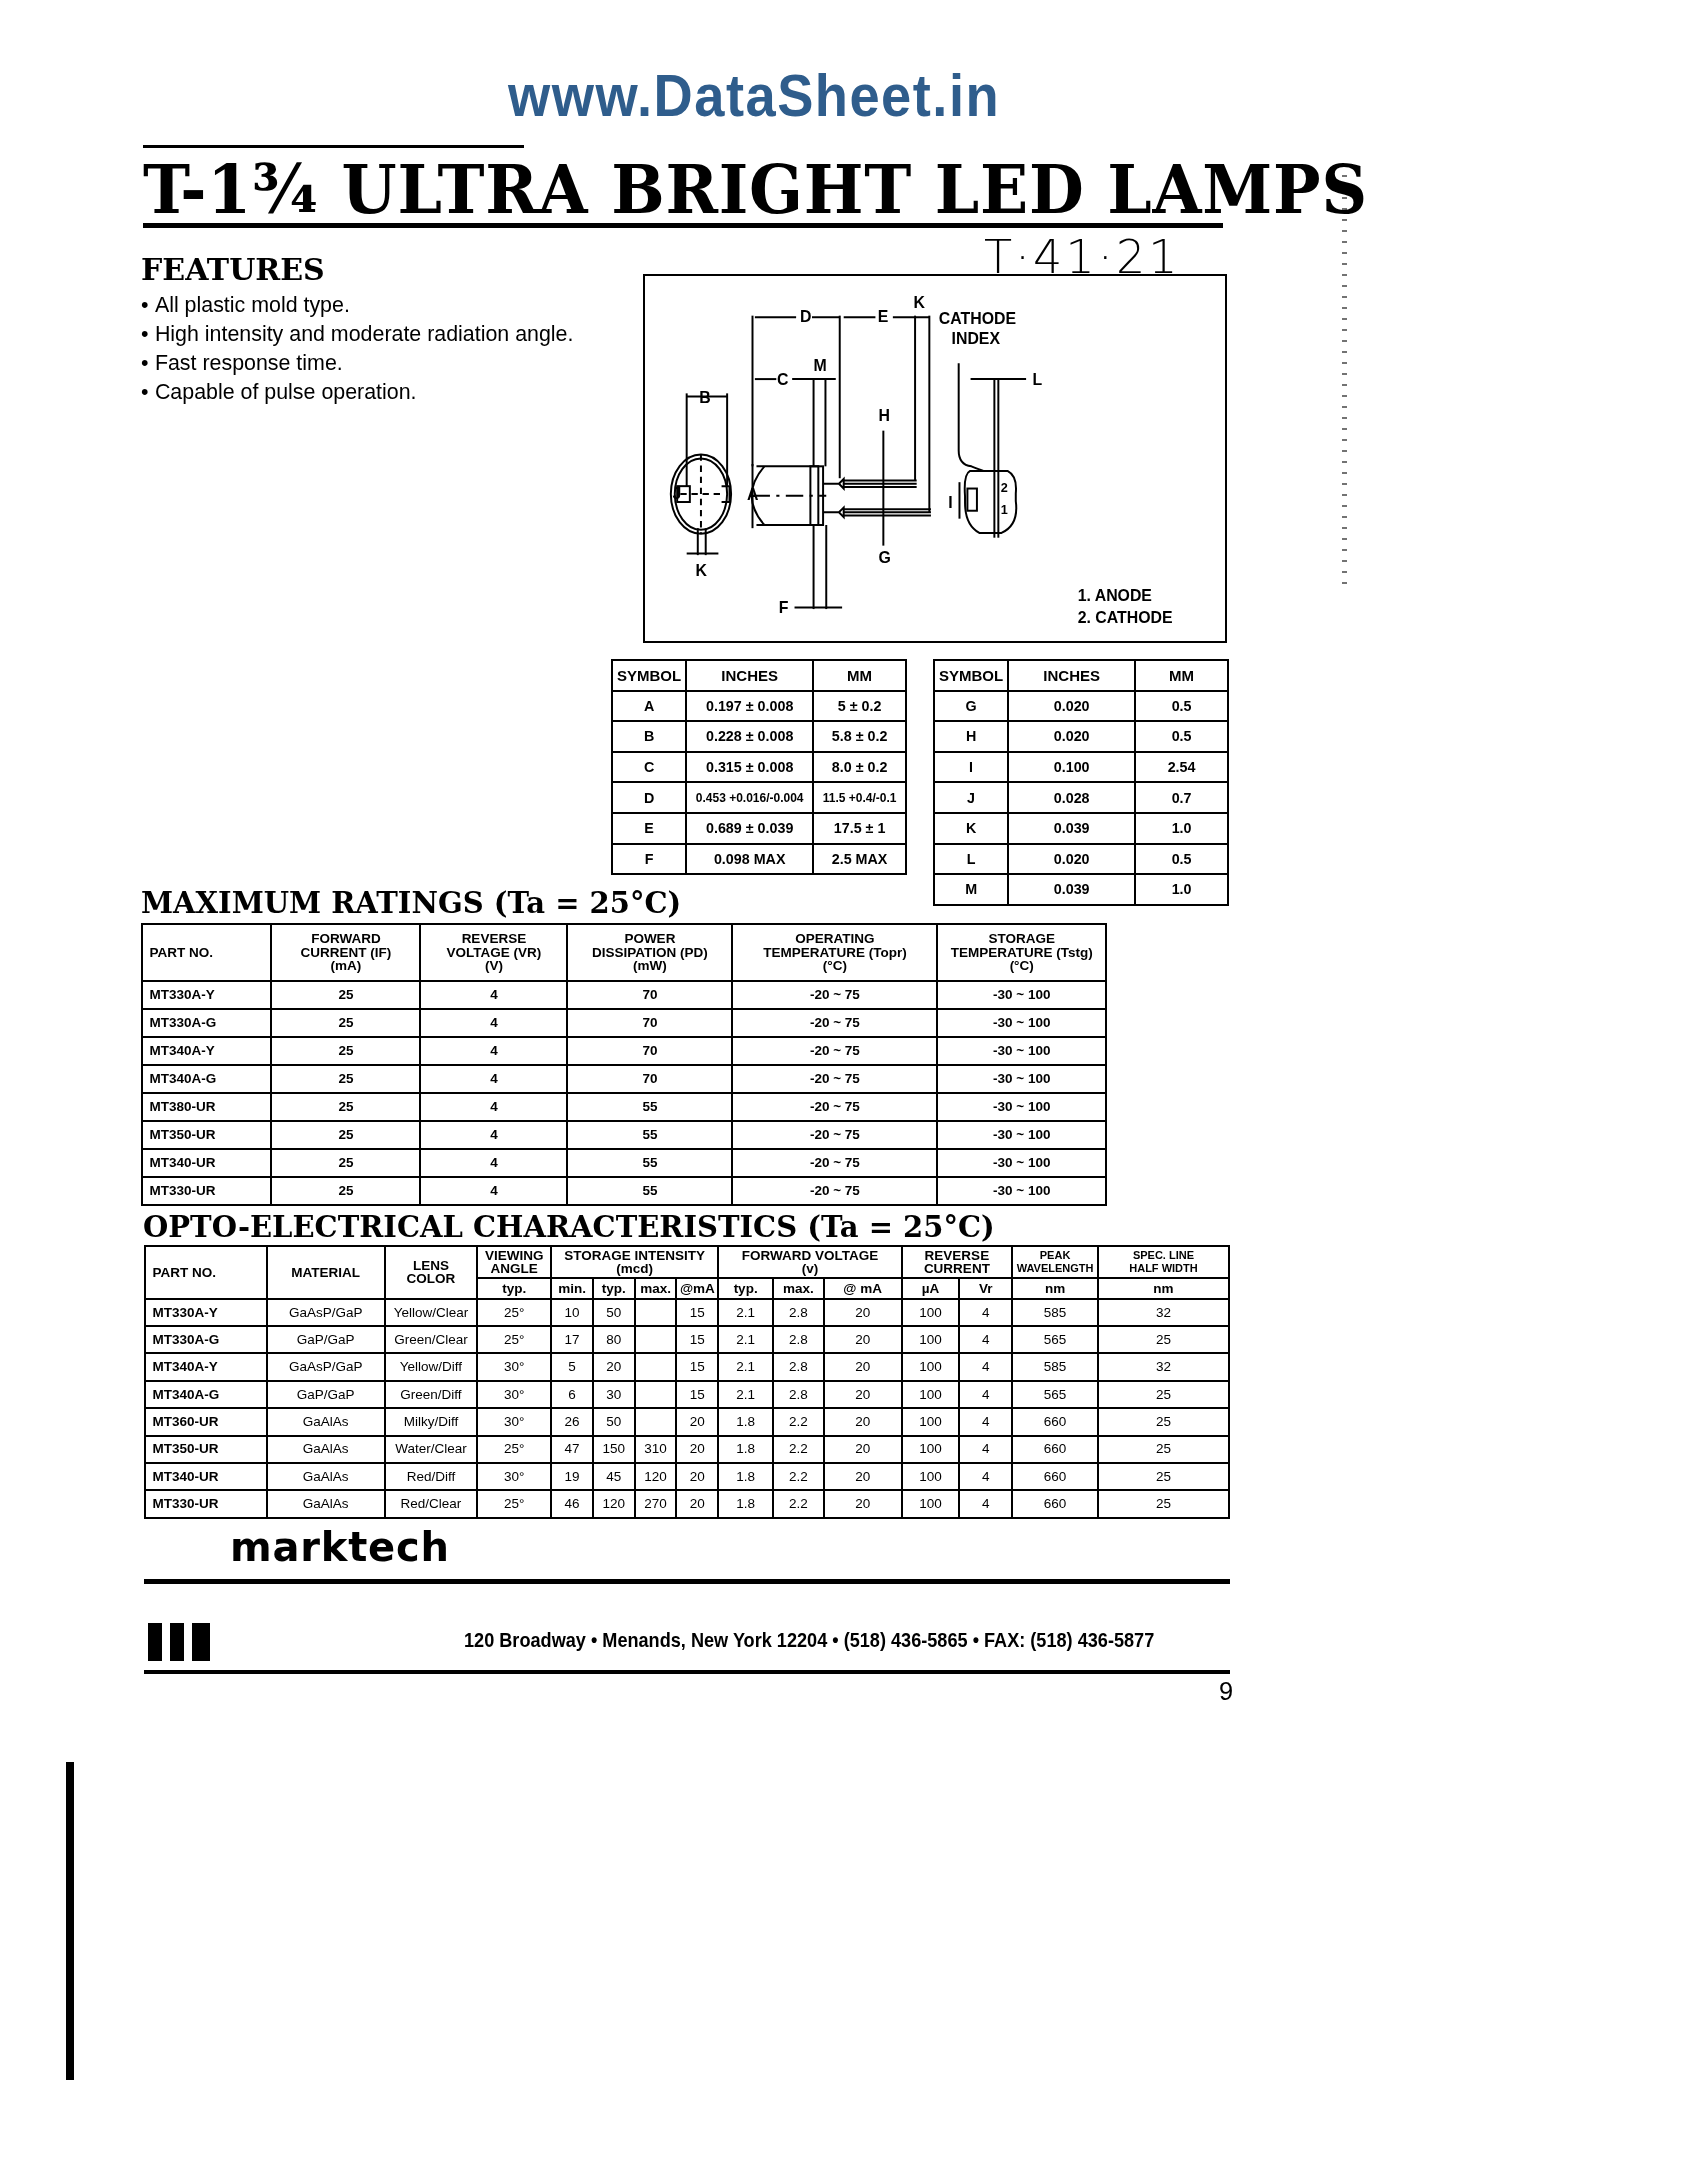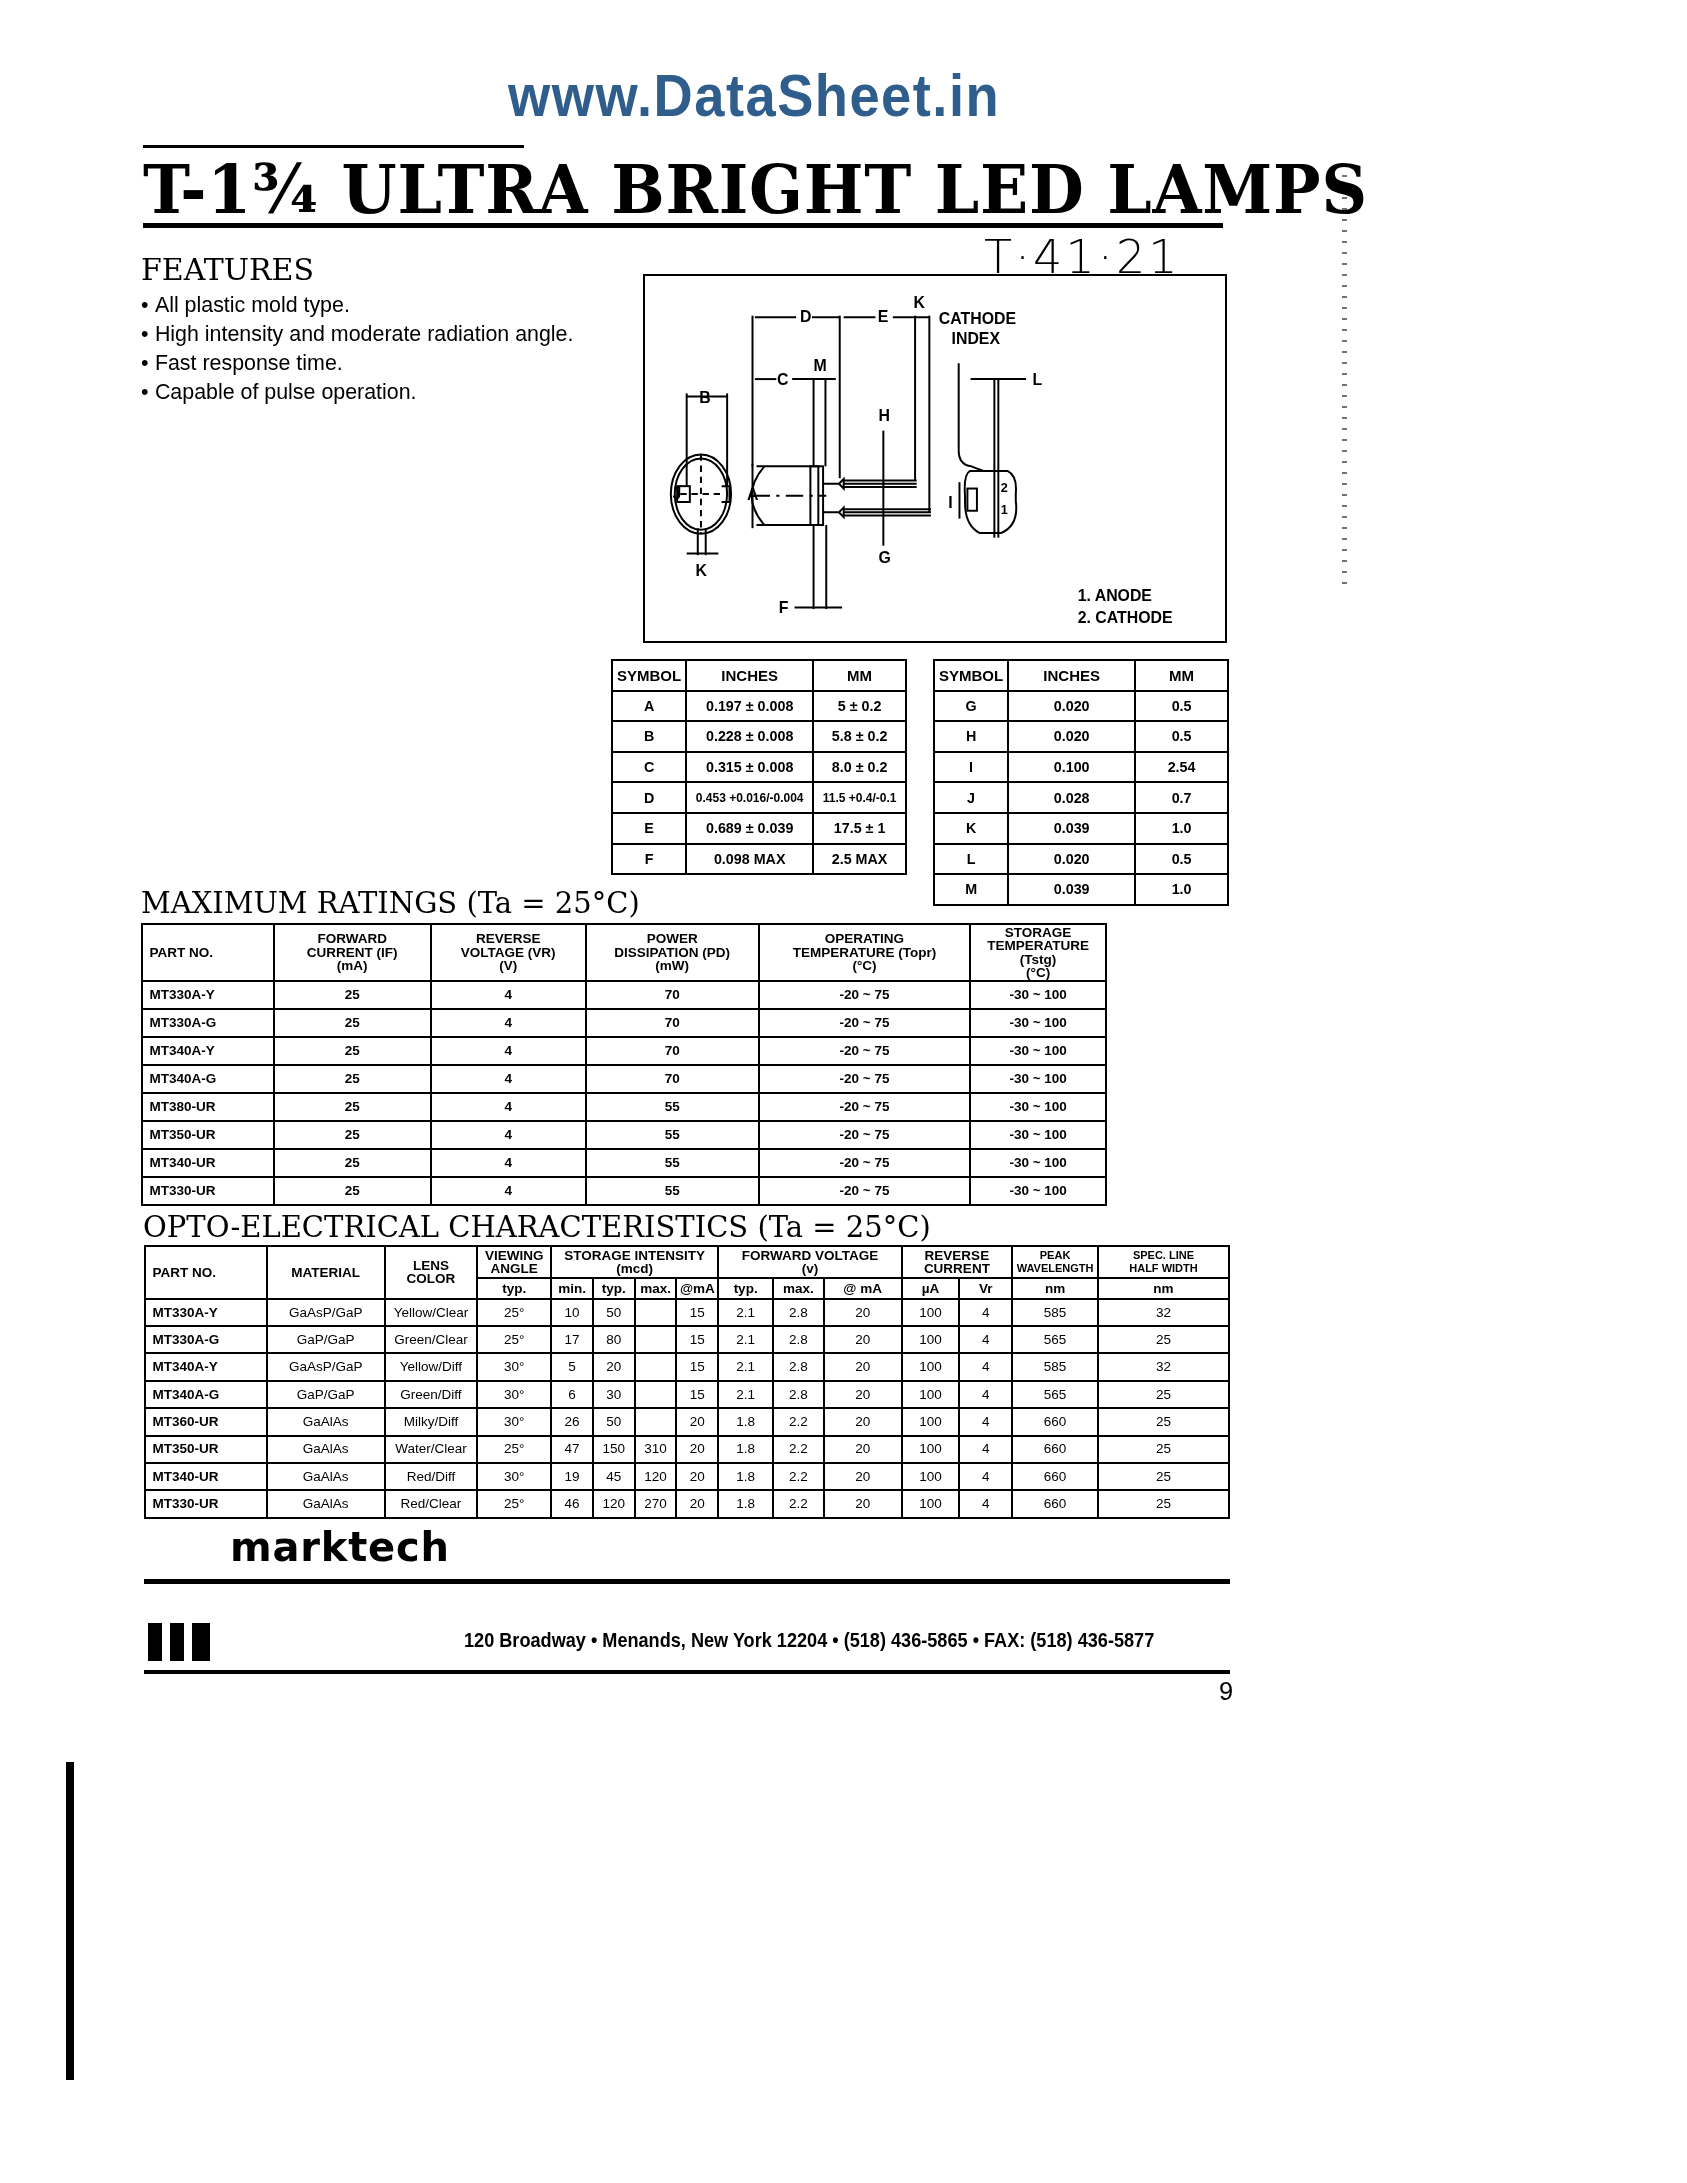--- a/index.html
+++ b/index.html
@@ -1,31 +1,31 @@
 <!DOCTYPE html>
 <html style="font-size:12.7px"><head>
 <meta charset="utf-8">
 <style>
   html, body { margin:0; padding:0; background:#ffffff; }
   body { width:1687px; height:2183px; position:relative; overflow:hidden; color:#000; font-family:"Liberation Sans", sans-serif; }
   .abs { position:absolute; }
   .watermark { left:508px; top:62px; font-family:"Liberation Sans", sans-serif; font-weight:bold; font-size:59px; color:#2f5d8c; letter-spacing:1.6px; transform:scaleX(0.92); transform-origin:left top; }
   .rule { background:#000; }
   .title { left:143px; top:149px; font-family:"DejaVu Serif", serif; font-weight:bold; font-size:68px; letter-spacing:0.8px; white-space:nowrap; transform:scaleX(0.93); transform-origin:left top; }
-  .slab { font-family:"DejaVu Serif", serif; font-weight:normal; }
+  .slab { font-family:"DejaVu Serif", serif; font-weight:bold; }
   .features-h { left:141px; top:252px; font-size:30px; }
   .features-list { left:141px; top:291px; margin:0; padding:0; list-style:none; font-size:21.4px; line-height:29px; }
   .features-list li::before { content:"\2022"; margin-right:6.4px; }
   .handwriting { left:984px; top:230px; font-family:"DejaVu Sans", sans-serif; font-size:46px; font-weight:300; letter-spacing:3.2px; transform:scaleX(1.0); }
   .diagram { left:643px; top:274px; width:584px; height:369px; border:2.4px solid #000; box-sizing:border-box; }
   table { border-collapse:collapse; }
   .dimtab td, .dimtab th { border:2.4px solid #000; font-family:"Liberation Sans", sans-serif; font-weight:bold; font-size:14.3px; text-align:center; padding:4px; height:20.6px; }
   .dimtab th { font-size:15px; }
   .section-h { font-size:29px; white-space:nowrap; }
-  .mr td, .mr th { border:2.4px solid #000; font-weight:bold; font-size:13.5px; text-align:center; padding:0 16px; line-height:13.5px; }
+  .mr td, .mr th { border:2.4px solid #000; font-weight:bold; font-size:13.5px; text-align:center; padding:0 10px; line-height:13.5px; }
   .mr th { font-size:13.5px; }
   .mr td { height:26px; }
   .mr td.pn, .oe td.pn { text-align:left; padding-left:6.4px; }
   .oe td, .oe th { border:2.4px solid #000; font-size:13.5px; text-align:center; padding:0 2.4px; line-height:13.5px; }
   .oe th { font-weight:bold; }
   .oe td { height:25.4px; }
   .oe td.pn { font-weight:bold; }
   .footer-addr { left:464px; top:1612px; font-size:20.6px; font-weight:bold; white-space:nowrap; transform:scaleX(0.88); transform-origin:left top; }
   .logo-word { left:230px; top:1594px; font-family:"DejaVu Sans", sans-serif; font-weight:bold; font-size:40px; letter-spacing:0.8px; }
   .logo-bar { background:#000; }

